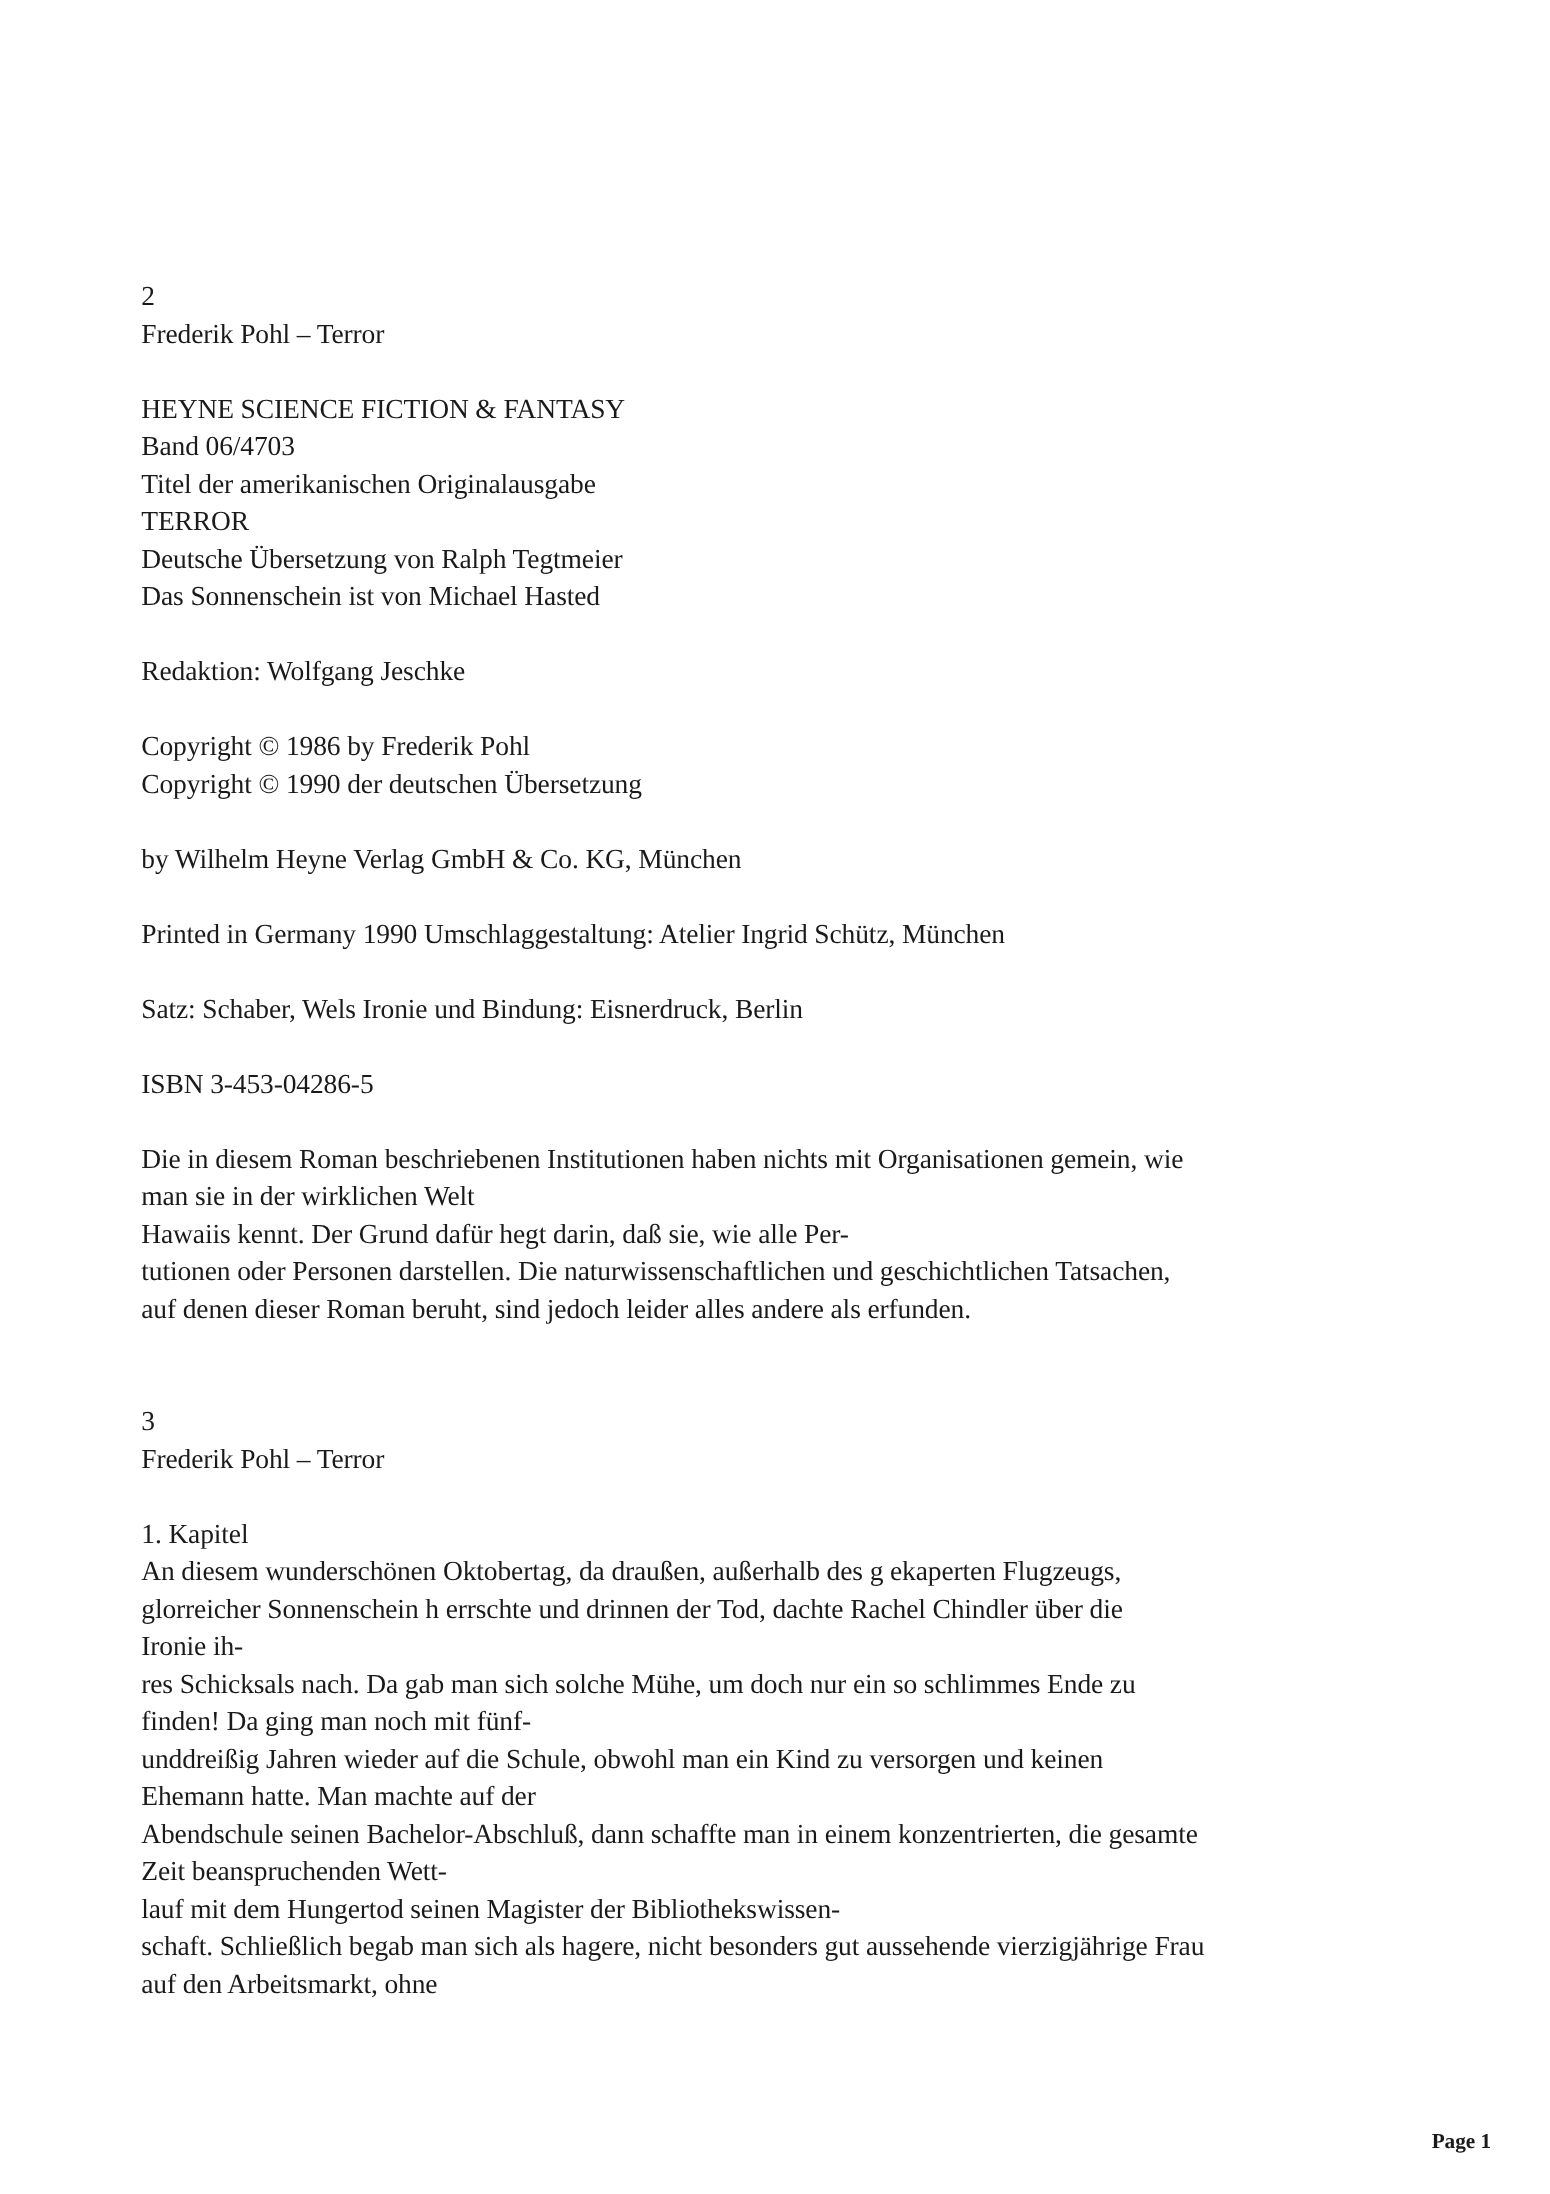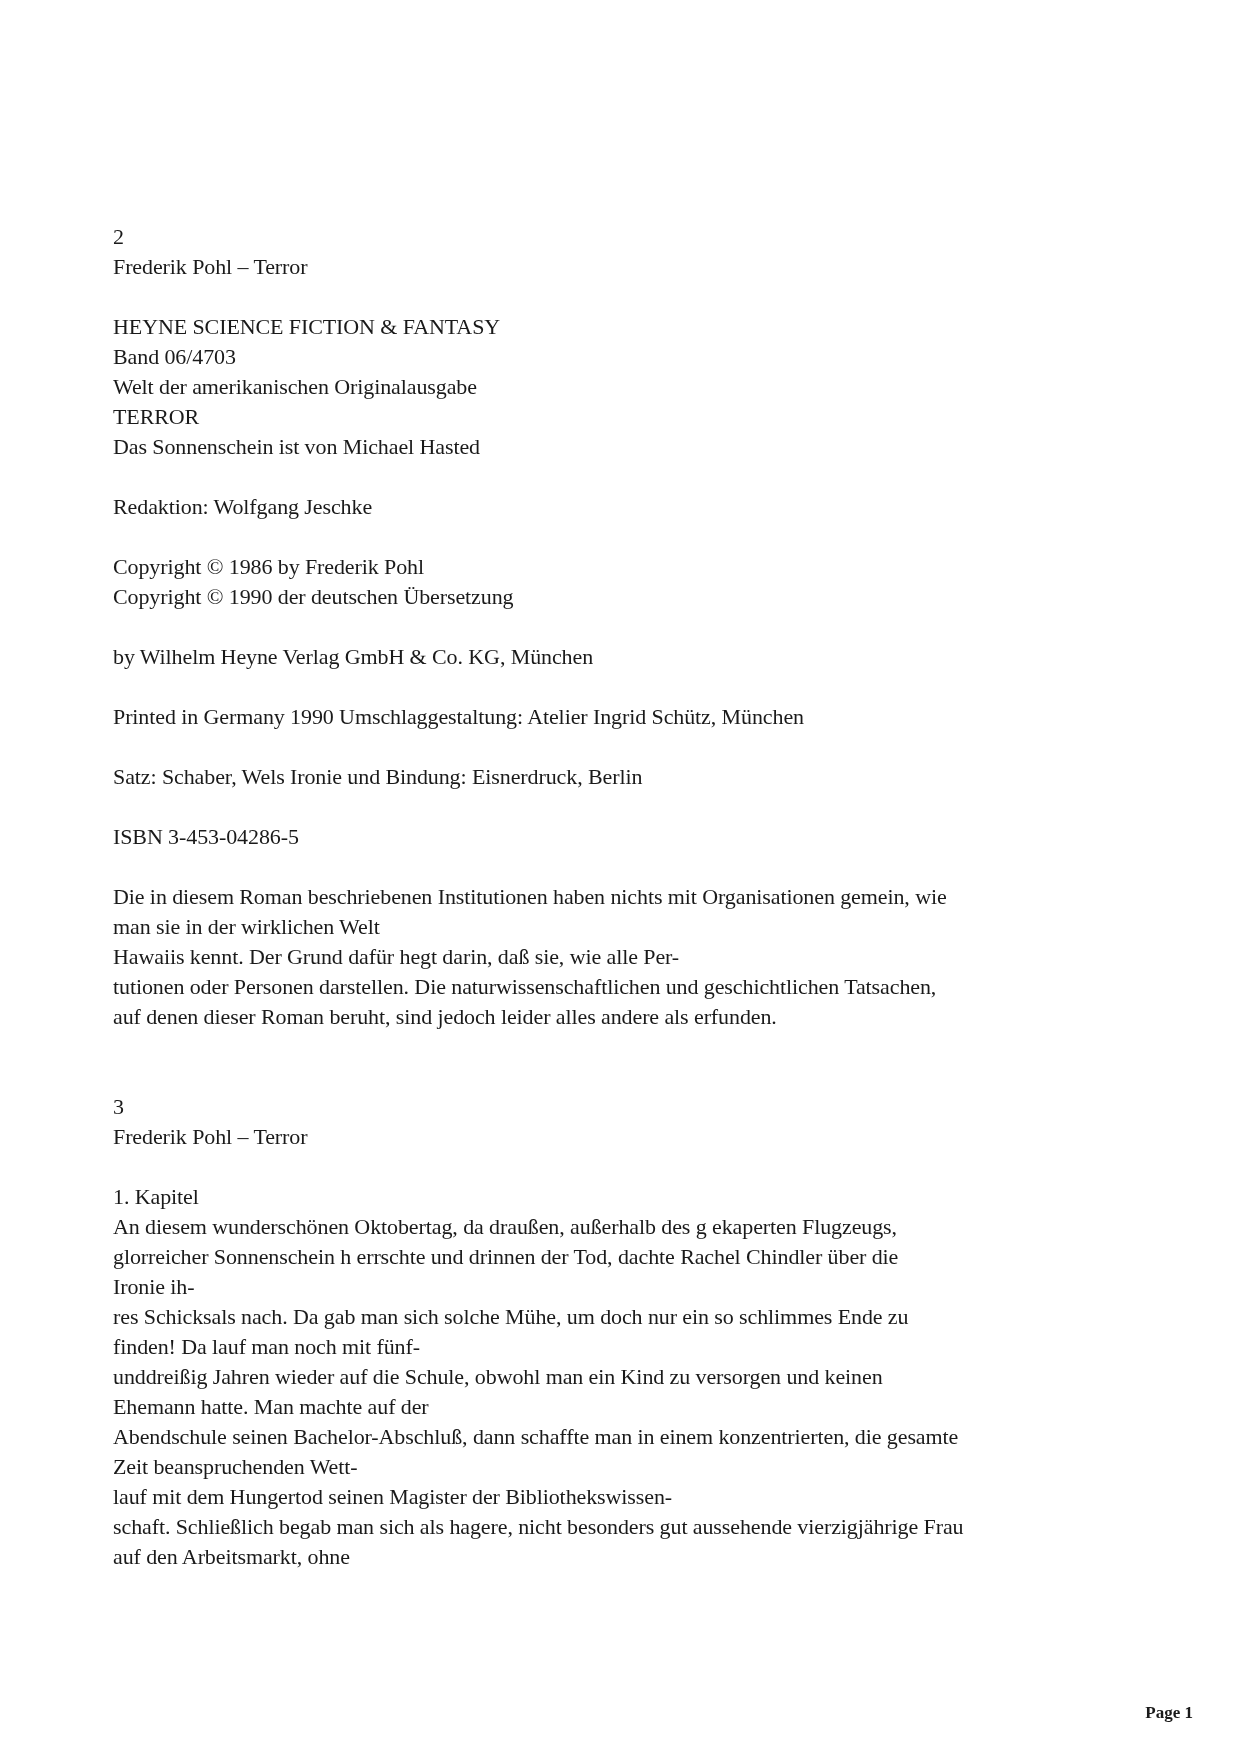--- a/index.html
+++ b/index.html
@@ -41,22 +41,23 @@
 </head>
 <body>
 
 <div class="page" style="--page-bg: #ffffff; --text-color: #1a1a1a;">
   <div class="textblock" id="textblock">
       <div class="line">2</div>
       <div class="line">Frederik Pohl – Terror</div>
       <div class="line"></div>
       <div class="line">HEYNE SCIENCE FICTION &amp; FANTASY</div>
       <div class="line">Band 06/4703</div>
-      <div class="line">Welt der amerikanischen Originalausgabe</div>
+      <div class="line">Titel der amerikanischen Originalausgabe</div>
       <div class="line">TERROR</div>
+      <div class="line">Deutsche Übersetzung von Ralph Tegtmeier</div>
       <div class="line">Das Sonnenschein ist von Michael Hasted</div>
       <div class="line"></div>
       <div class="line">Redaktion: Wolfgang Jeschke</div>
       <div class="line"></div>
       <div class="line">Copyright © 1986 by Frederik Pohl</div>
       <div class="line">Copyright © 1990 der deutschen Übersetzung</div>
       <div class="line"></div>
       <div class="line">by Wilhelm Heyne Verlag GmbH &amp; Co. KG, München</div>
       <div class="line"></div>
       <div class="line">Printed in Germany 1990 Umschlaggestaltung: Atelier Ingrid Schütz, München</div>
@@ -73,21 +74,21 @@
       <div class="line"></div>
       <div class="line"></div>
       <div class="line">3</div>
       <div class="line">Frederik Pohl – Terror</div>
       <div class="line"></div>
       <div class="line">1. Kapitel</div>
       <div class="line">An diesem wunderschönen Oktobertag, da draußen, außerhalb des g ekaperten Flugzeugs,</div>
       <div class="line">glorreicher Sonnenschein h errschte und drinnen der Tod, dachte Rachel Chindler über die</div>
       <div class="line">Ironie ih-</div>
       <div class="line">res Schicksals nach. Da gab man sich solche Mühe, um doch nur ein so schlimmes Ende zu</div>
-      <div class="line">finden! Da lauf man noch mit fünf-</div>
+      <div class="line">finden! Da ging man noch mit fünf-</div>
       <div class="line">unddreißig Jahren wieder auf die Schule, obwohl man ein Kind zu versorgen und keinen</div>
       <div class="line">Ehemann hatte. Man machte auf der</div>
       <div class="line">Abendschule seinen Bachelor-Abschluß, dann schaffte man in einem konzentrierten, die gesamte</div>
       <div class="line">Zeit beanspruchenden Wett-</div>
       <div class="line">lauf mit dem Hungertod seinen Magister der Bibliothekswissen-</div>
       <div class="line">schaft. Schließlich begab man sich als hagere, nicht besonders gut aussehende vierzigjährige Frau</div>
       <div class="line">auf den Arbeitsmarkt, ohne</div>
     </div>
   <div class="page-footer">Page 1</div>
 </div>

